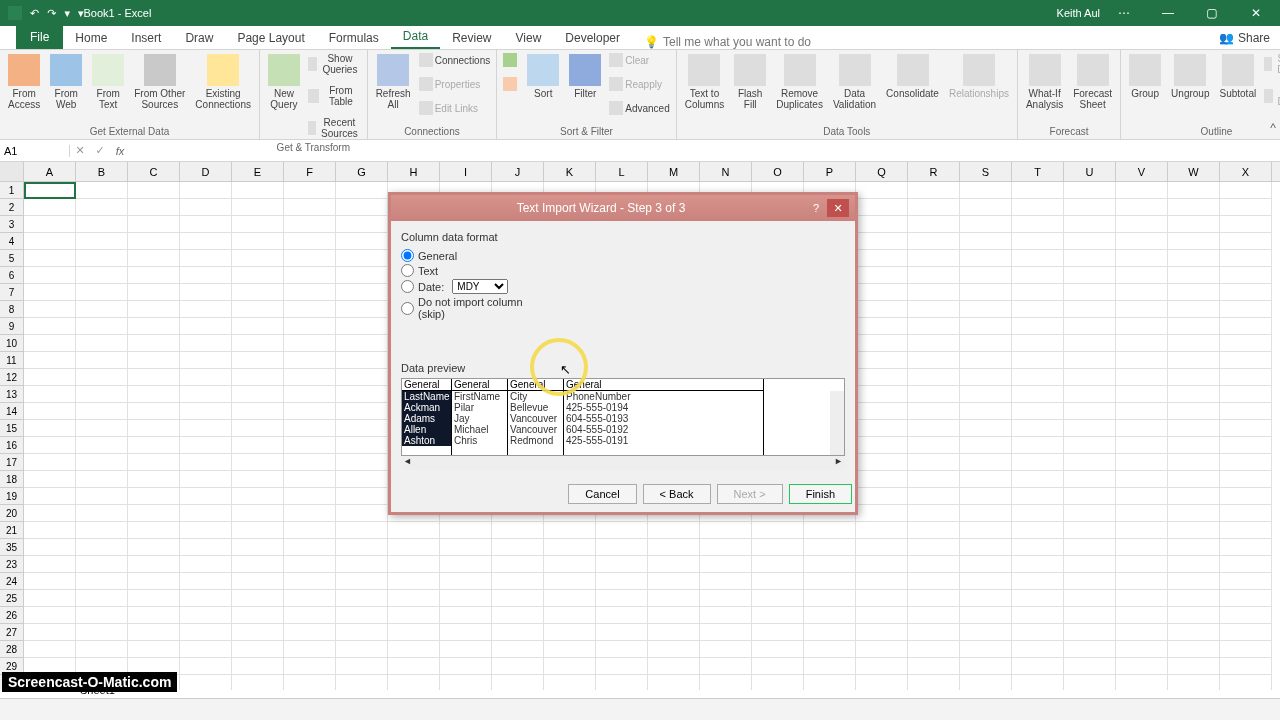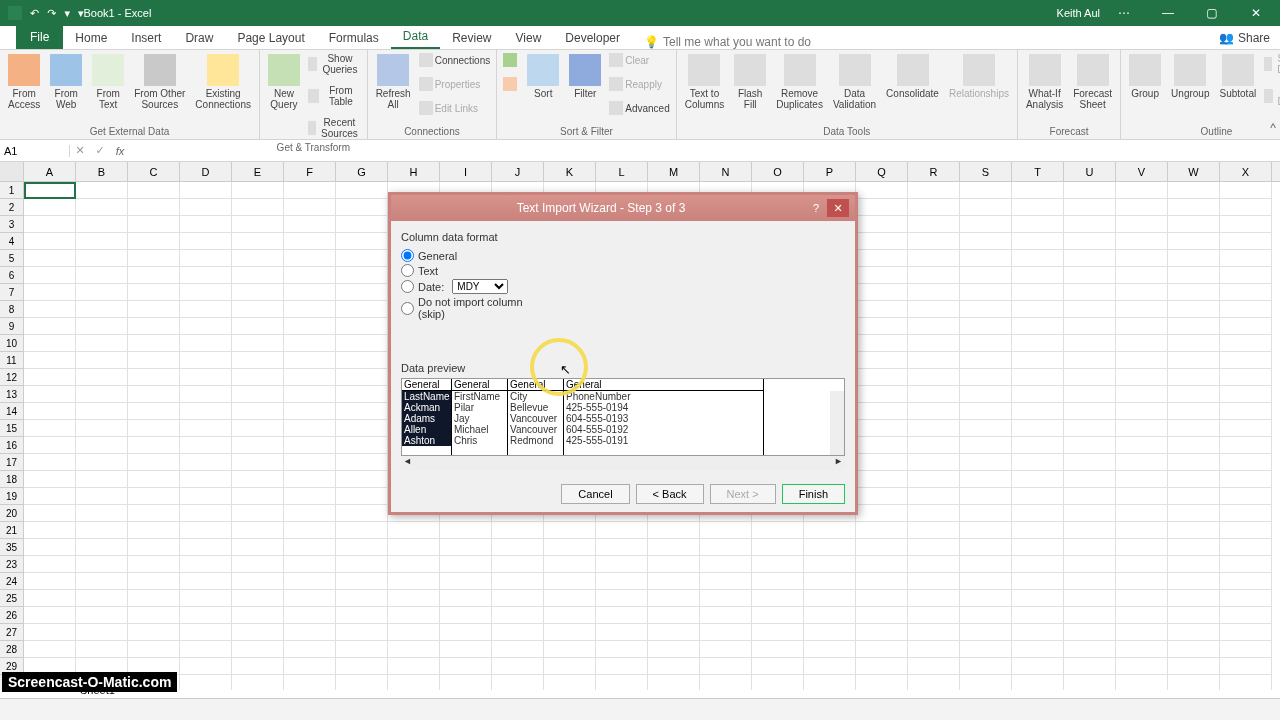--- a/index.html
+++ b/index.html
@@ -67,21 +67,21 @@
 .adv-btn { padding: 2px 8px; font-size: 11px; margin-top: 4px; }
 .preview-area { margin-top: 24px; }
 .preview-box { border: 1px solid #999; height: 78px; background: #fff; font-family: 'Courier New', monospace; font-size: 10px; overflow: hidden; display: flex; position: relative; }
 .preview-col { border-right: 1px solid #000; }
 .preview-col .hdr { background: #fff; color: #000; padding: 0 2px; border-bottom: 1px solid #000; }
 .preview-col.sel .hdr { }
 .preview-col .bodycell { padding: 0 2px; white-space: pre; }
 .preview-col.sel .bodycell { background: #0f172a; color: #fff; }
 .preview-scroll { position: absolute; right: 0; top: 12px; bottom: 0; width: 14px; background: #eee; }
 .preview-hscroll { height: 14px; background: #eee; display: flex; justify-content: space-between; padding: 0 2px; font-size: 9px; }
-.dialog-buttons { display: flex; justify-content: flex-end; gap: 6px; padding: 8px 10px; }
+.dialog-buttons { display: flex; justify-content: flex-end; gap: 6px; padding: 8px 3px; }
 .dlg-btn { padding: 3px 16px; font-size: 11px; background: #f5f5f5; border: 1px solid #aaa; }
 .dlg-btn.disabled { color: #aaa; }
 .dlg-btn.primary { border: 1px solid #22c55e; }
 
 .highlight-ring { position: absolute; width: 58px; height: 58px; border: 4px solid #f5d949; border-radius: 50%; top: 338px; left: 530px; opacity: 0.9; }
 .cursor { position: absolute; top: 362px; left: 560px; font-size: 13px; }
 
 .watermark { position: absolute; bottom: 28px; left: 2px; background: #000; color: #fff; font-size: 14px; font-weight: bold; padding: 2px 6px; font-family: Arial; }
 .statusbar { position: absolute; bottom: 0; left: 0; right: 0; height: 22px; background: #f3f3f3; border-top: 1px solid #ccc; }
 .sheet-tab { position: absolute; bottom: 22px; left: 70px; font-size: 11px; padding: 2px 10px; background: #fff; border-top: 1px solid #ccc; }

